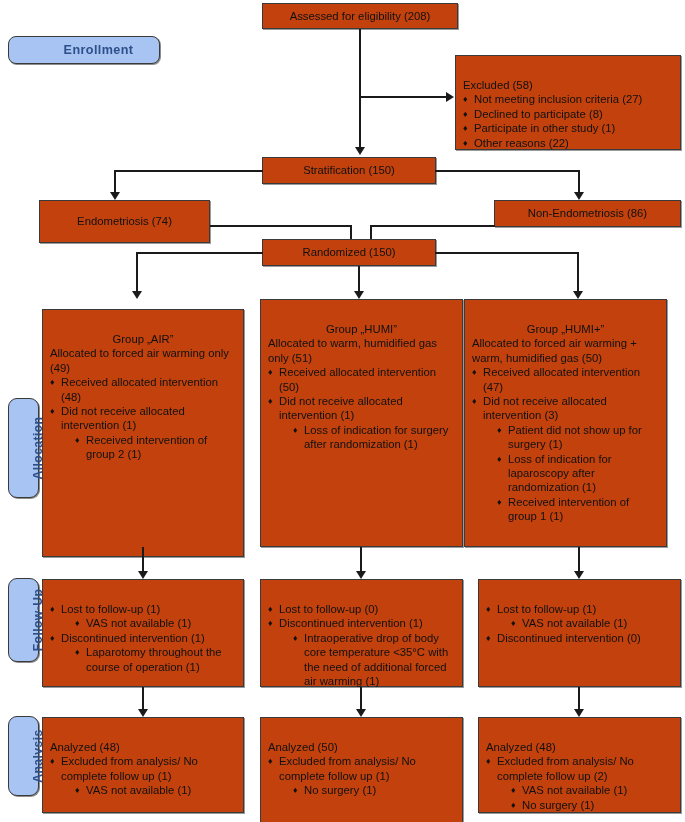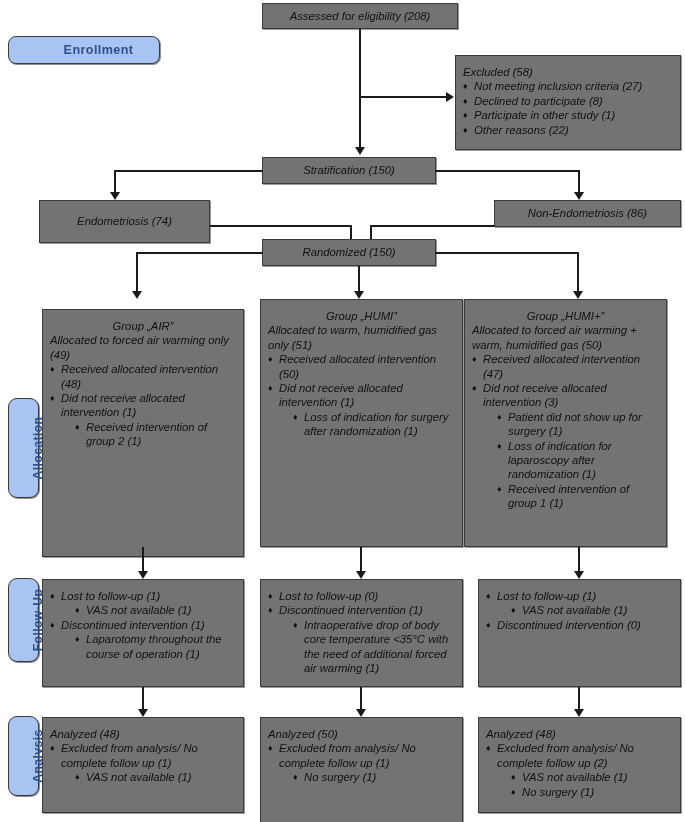--- a/index.html
+++ b/index.html
@@ -16,30 +16,29 @@
     width: 685px;
     height: 822px;
     background: #ffffff;
     overflow: hidden;
   }
 
   
   .box {
     position: absolute;
     box-sizing: border-box;
-    background: #737373;
+    background: #c2410c;
     border: 1px solid #3a3a3a;
     box-shadow: 1px 1px 0 #9a9a9a;
     font-size: 11.3px;
     line-height: 14.4px;
     color: #111;
-    font-style: italic;
   }
   .box.pad {
-    padding: 9px 7px 4px 7px;
+    padding: 22px 7px 4px 7px;
   }
   .box.center {
     display: flex;
     align-items: center;
     justify-content: center;
     text-align: center;
   }
 
   
   .stage {

